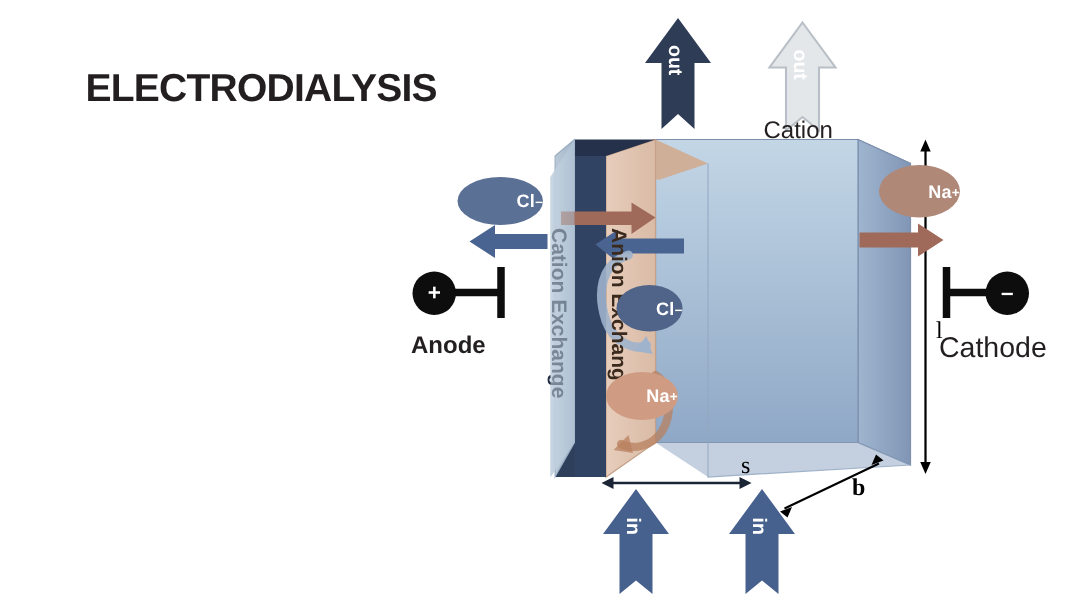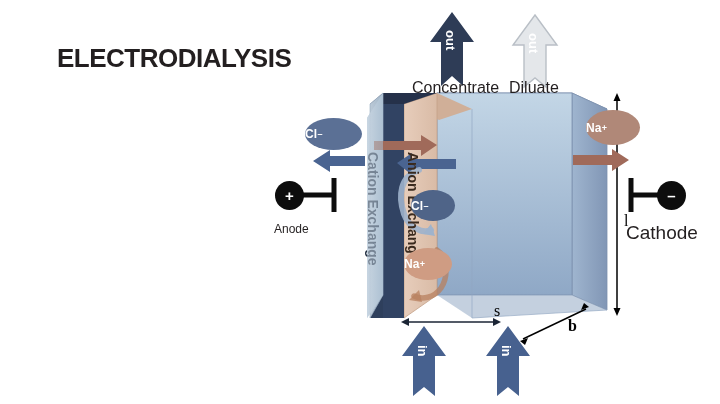--- a/index.html
+++ b/index.html
@@ -47,21 +47,21 @@
     transform-origin: 0 0;
     font-weight: bold;
   }
 
   
   .ion {
     position: absolute;
     border-radius: 50%;
     display: flex;
     align-items: center;
-    justify-content: flex-start;
+    justify-content: flex-end;
     color: #ffffff;
     font-size: 12px;
     font-weight: bold;
     letter-spacing: 0.2px;
   }
   .ion sup { font-size: 9px; line-height: 0; }
 
   
   .electrode-dot {
     position: absolute;
@@ -238,24 +238,23 @@
     <defs>
       <linearGradient id="gCatPanel" x1="0" y1="0" x2="1" y2="0.25">
         <stop offset="0%" stop-color="#c6d4e0"></stop>
         <stop offset="60%" stop-color="#b2c4d6"></stop>
         <stop offset="100%" stop-color="#a3b8cd"></stop>
       </linearGradient>
     </defs>
     <polygon points="367,118 383,93 383,295 367,318" fill="none"></polygon>
   </svg>
 
-  <div class="lbl" style="left:412px; top:79px; font-size:16px;">Concentrate</div>
-  <div class="lbl" style="left:509px; top:79px; font-size:16px;">Diluate</div>
-
-  <div class="lbl" style="left:274px; top:222px; font-size:12px;">Anode</div>
+  <div class="lbl" style="left:509px; top:79px; font-size:16px;">Cation</div>
+
+  <div class="lbl" style="left:274px; top:222px; font-size:16px;font-weight:bold;">Anode</div>
   <div class="lbl" style="left:626px; top:222px; font-size:19px;">Cathode</div>
 
   <div class="vtext" style="left:458px; top:30px; transform:rotate(90deg); color:#ffffff; font-size:13px;">out</div>
   <div class="vtext" style="left:541px; top:33px; transform:rotate(90deg); color:#ffffff; font-size:13px;">out</div>
   <div class="vtext" style="left:430px; top:345px; transform:rotate(90deg); color:#ffffff; font-size:13px;">in</div>
   <div class="vtext" style="left:514px; top:345px; transform:rotate(90deg); color:#ffffff; font-size:13px;">in</div>
 
   <div class="vtext" style="left:381px; top:152px; transform:rotate(90deg); color:#1d2a3d; font-size:14px;">Cation Exchange</div>
   <div class="vtext" style="left:421px; top:152px; transform:rotate(90deg); color:#3a2a1e; font-size:14px;">Anion Exchange</div>
 

